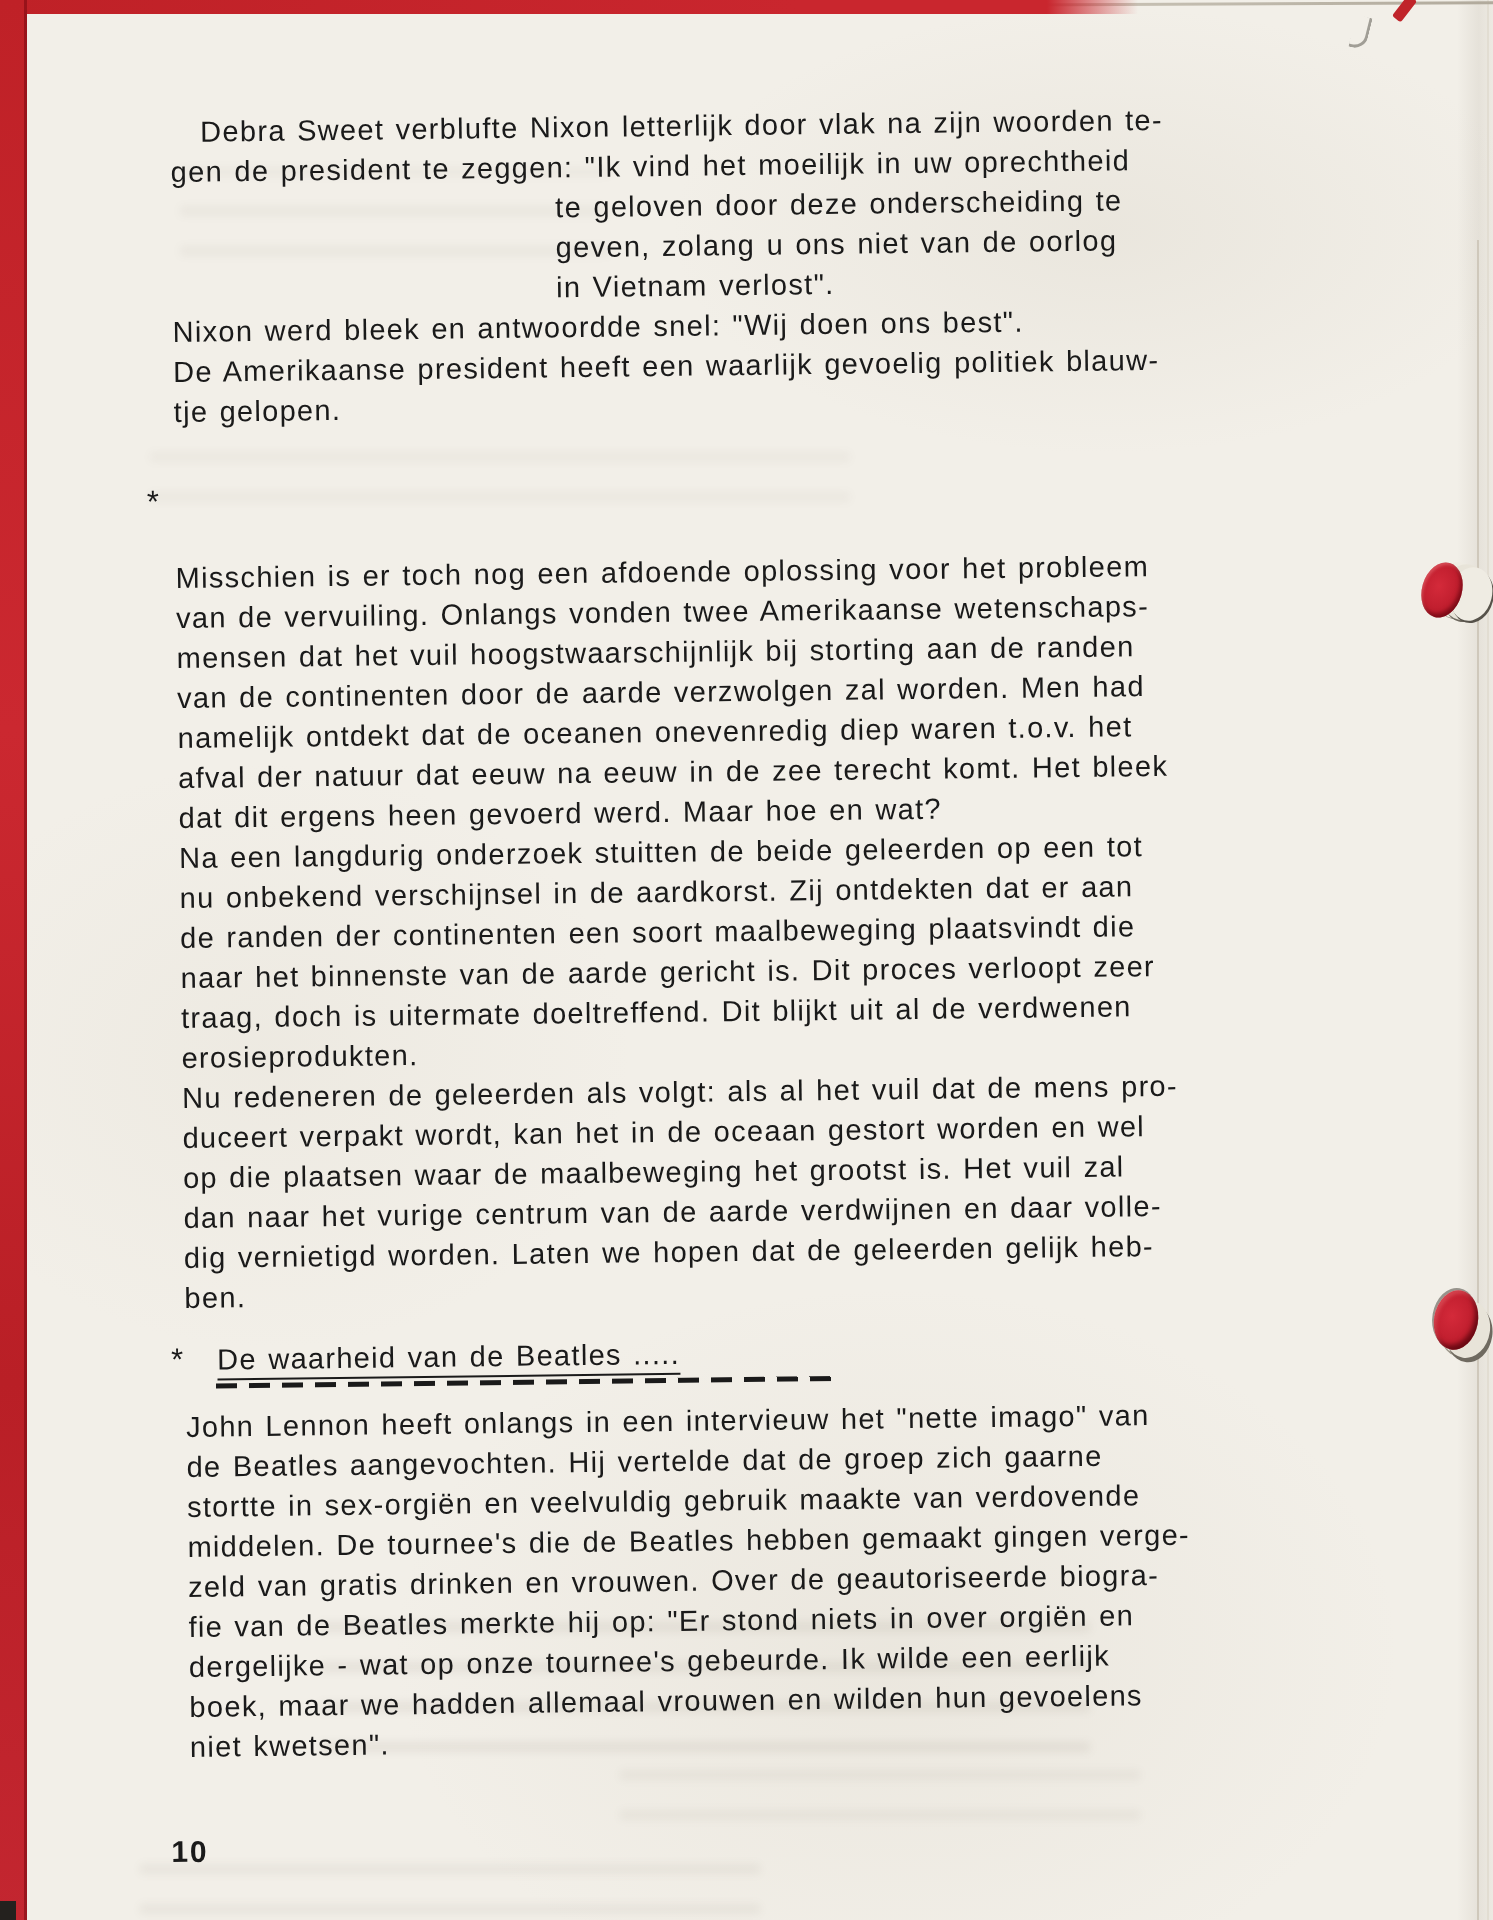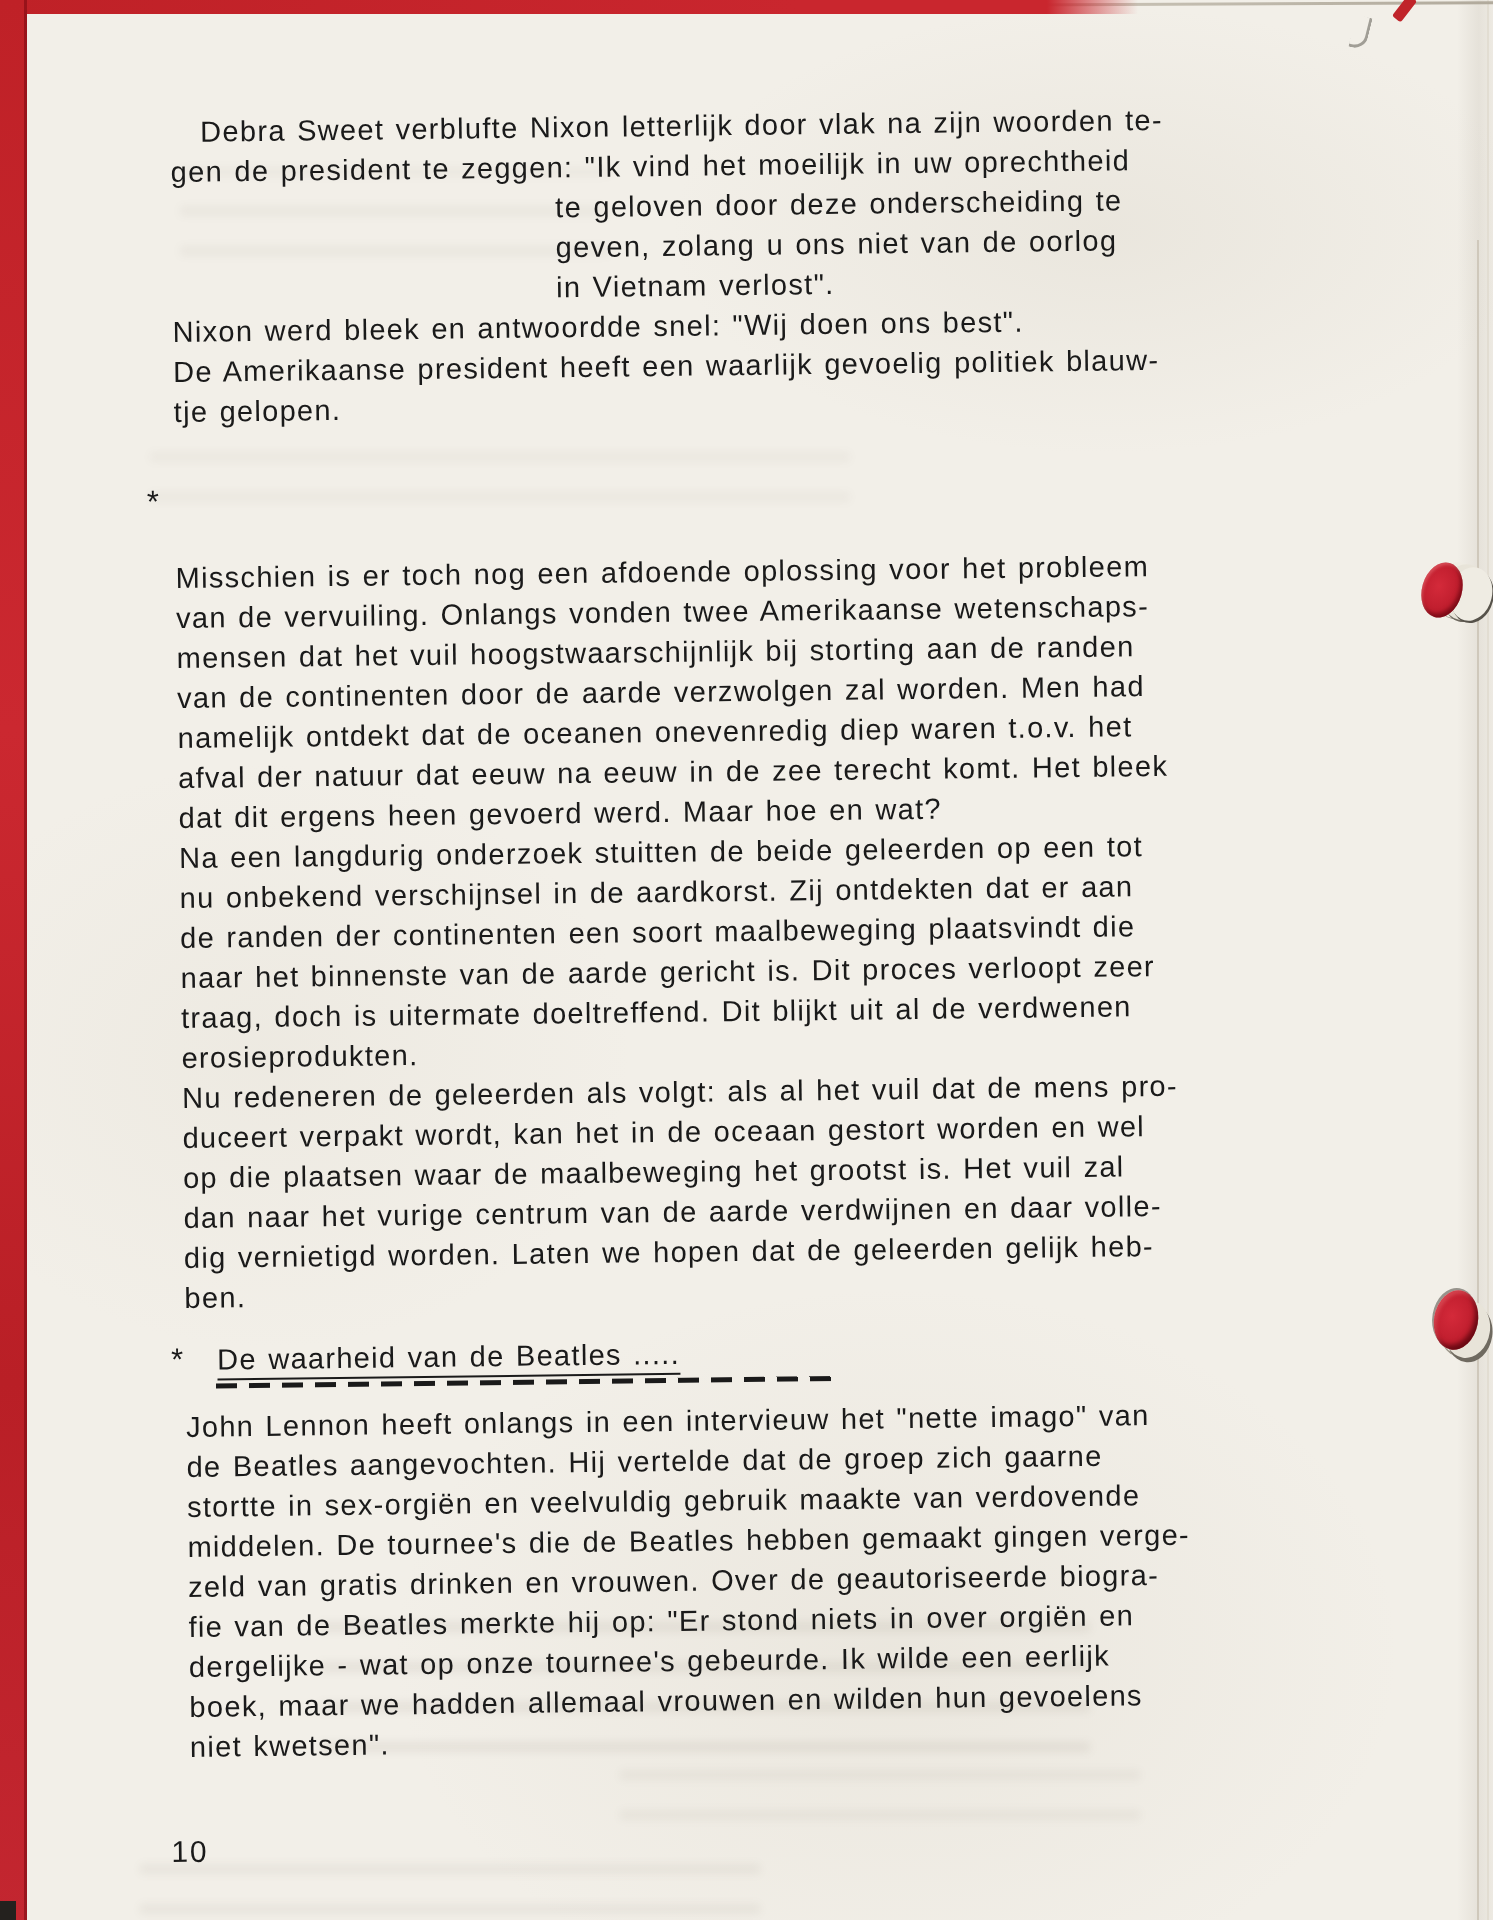--- a/index.html
+++ b/index.html
@@ -75,21 +75,21 @@
   .ind-quote{margin-left:384px;}
   .sec-divider{margin-top:50px;height:40px;margin-left:-28px;font-size:31px;}
   .sec-pollution{margin-top:36px;}
   .sec-heading{margin-top:22px;margin-left:-14px;}
   .sec-heading .head-row{white-space:nowrap;}
   .head-marker{display:inline-block;width:46px;font-size:31px;}
   .head-text{border-bottom:2px solid #1a1a1a;padding-bottom:3px;}
   .dash-line{width:622px;height:5px;margin:4px 0 0 44px;
     background:repeating-linear-gradient(90deg,#1a1a1a 0 21px, transparent 21px 33px);}
   .sec-beatles{margin-top:18px;}
-  .page-number{position:absolute;left:-20px;top:1720px;font-size:30px;letter-spacing:2px;}
+  .page-number{position:absolute;left:-20px;top:1720px;font-size:30px;letter-spacing:2px;font-weight:bold;}
 </style>
 </head>
 <body>
 
 <div class="edge-shade-right noselect"></div>
 <div class="page-edge-line-a noselect"></div>
 <div class="page-edge-line-b noselect"></div>
 <div class="crease-a noselect"></div>
 <div class="crease-b noselect"></div>
 <div class="smudge sm-a noselect"></div>

